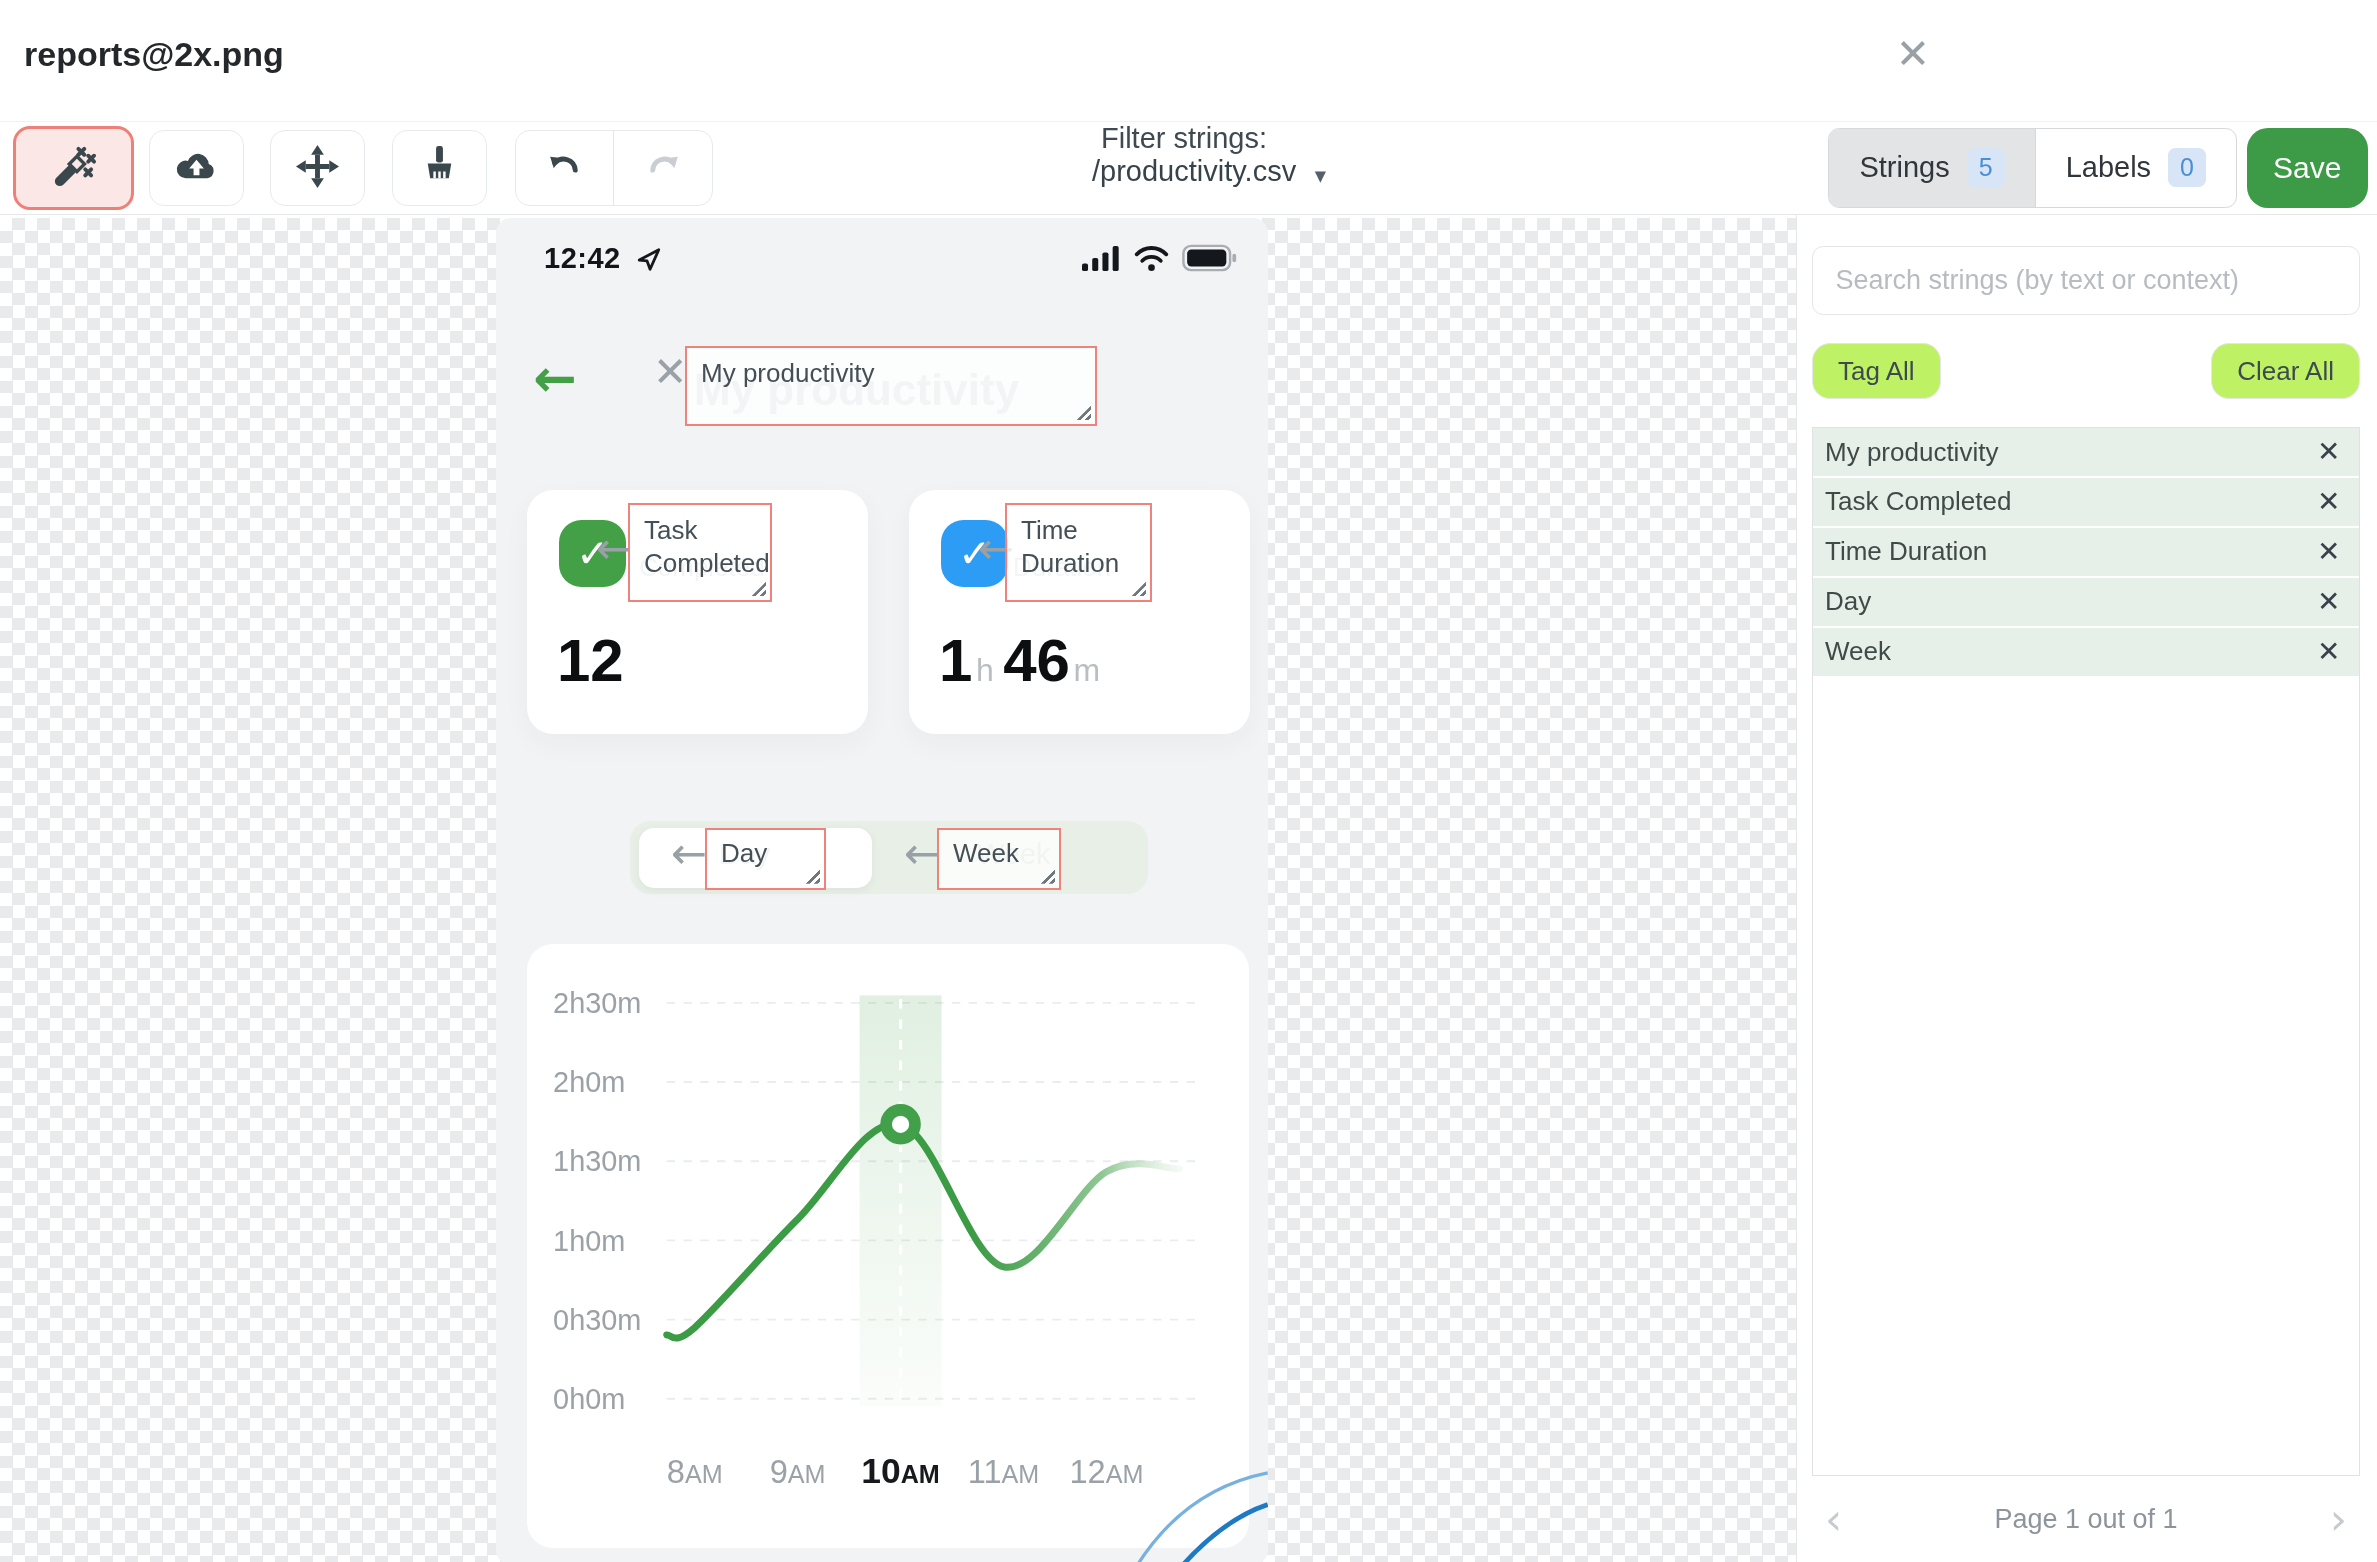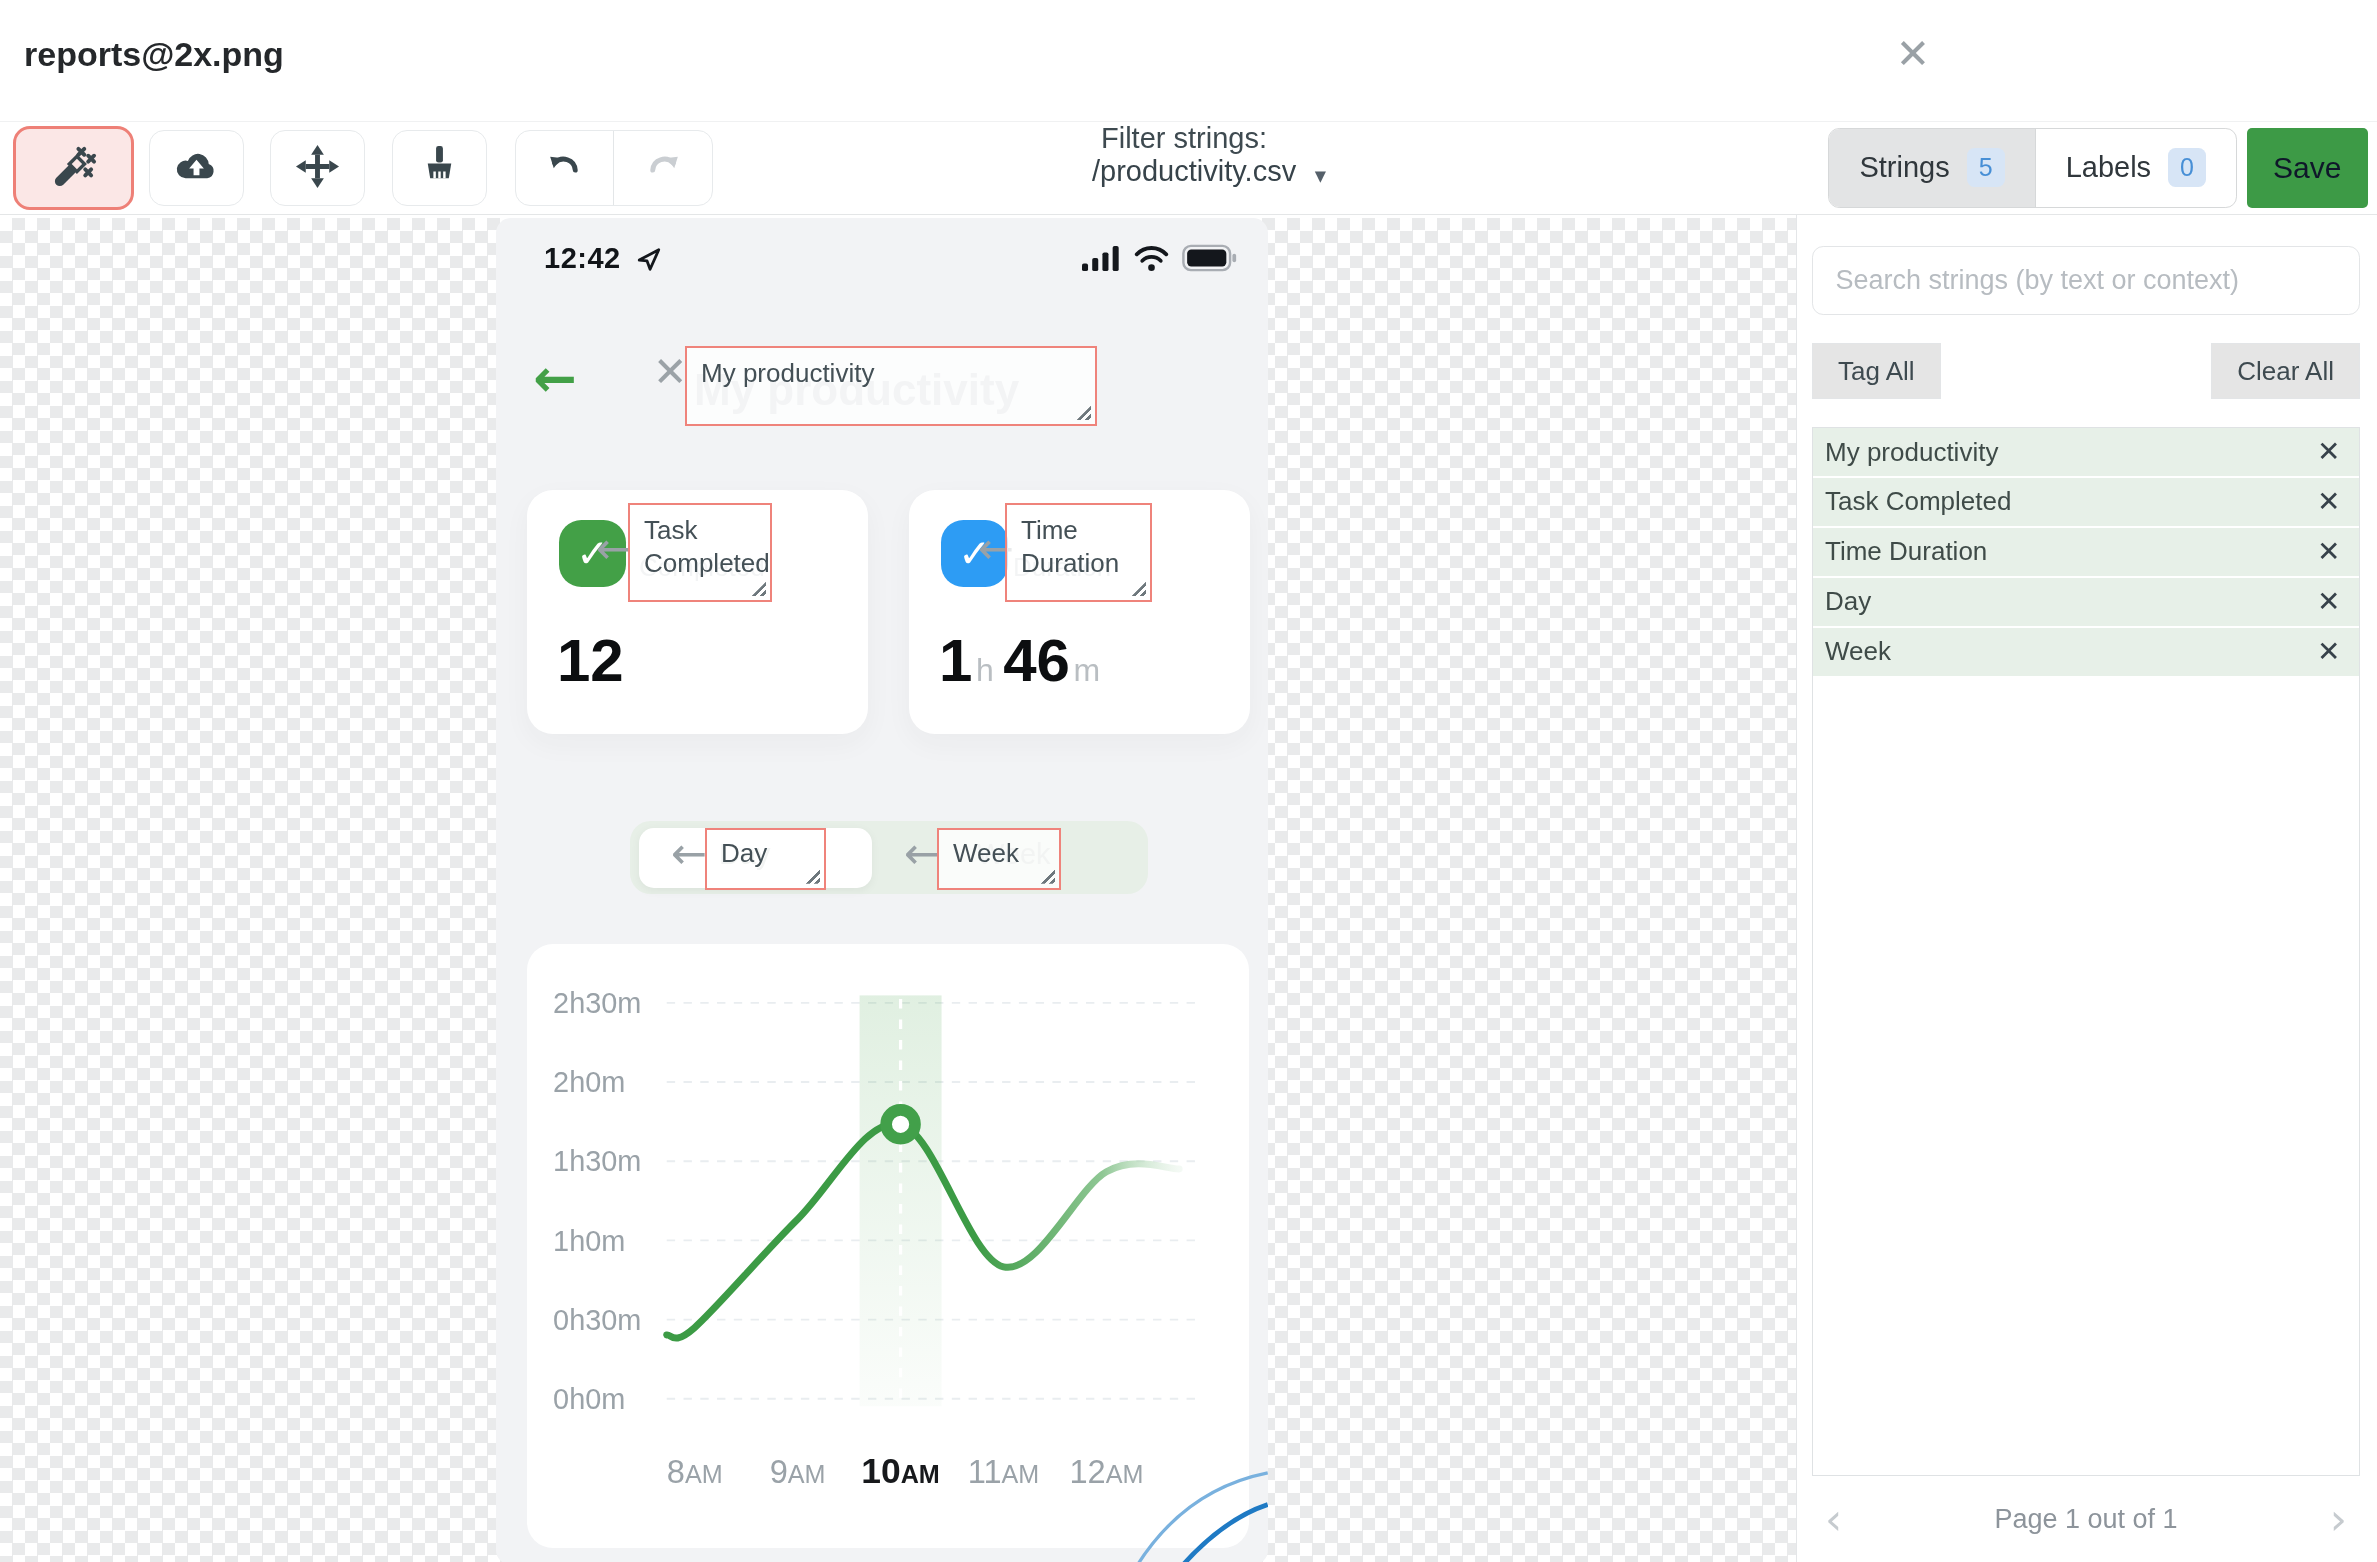--- a/index.html
+++ b/index.html
@@ -29,22 +29,22 @@
   .filter-group { left:1042px; top:0; height:93px; display:flex; align-items:center; font-size:29px;flex-direction:column; }
   .filter-label { color:#3e4a50; }
   .filter-select { margin-left:50px; display:flex; align-items:flex-end; cursor:pointer; color:#37434a; }
   .filter-caret { margin-left:18.6px; font-size:22.4px; color:#55606a; }
   .tab-group { right:140px; top:5.6px; height:80px; display:flex; border:1.9px solid #d6d8d9;
     border-radius:11.2px; overflow:hidden; background:#fff; }
   .tab { display:flex; align-items:center; padding:0 30px; font-size:29px; color:#30373c; cursor:pointer; }
   .tab-active { background:#e3e4e5; border-right:1.9px solid #d6d8d9; }
   .count-badge { margin-left:17px; background:#d7e5f6; color:#478fd6; font-size:25px;
     border-radius:7.5px; padding:4.7px 12px; }
-  .save-btn { right:9.3px; top:5.6px; width:121px; height:80px; background:#3d9a46; color:#0f172a;
-    border-radius:5px; font-size:30px; display:flex; align-items:center; justify-content:center; cursor:pointer; }
+  .save-btn { right:9.3px; top:5.6px; width:121px; height:80px; background:#3d9a46; color:#ffffff;
+    border-radius:21px; font-size:30px; display:flex; align-items:center; justify-content:center; cursor:pointer; }
 
   
   .canvas { left:0; top:218px; width:1796px; height:1347px; background-color:#fff;
     background-image:conic-gradient(#e9eaeb 25%, transparent 0 50%, #e9eaeb 0 75%, transparent 0);
     background-size:25px 25px; }
   .phone { left:496px; top:0; width:772px; height:1347px; background:#f2f3f5; border-radius:15px; overflow:hidden; }
 
   .status-time { left:48px; top:24px; font-size:29px; font-weight:700; color:#121519; letter-spacing:0.5px; }
   .loc-icon { left:140px; top:28px; }
   .status-icons { right:30px; top:26px; display:flex; gap:13px; align-items:flex-end; }
@@ -79,21 +79,21 @@
   .chart-card { left:31px; top:726px; width:722px; height:604px; background:#fff; border-radius:26px; }
   .arcs { left:630px; top:1240px; width:142px; height:107px; }
 
   
   .sidebar { left:1796px; top:215px; width:581px; height:1347px; background:#fff;
     border-left:0.9px solid #e4e6e8; padding:31px 17px 0 15px; display:flex; flex-direction:column; }
   .search-input { width:100%; height:69px; border:1.9px solid #e3e5e7; border-radius:11.2px;
     font-size:27px; padding:0 22.4px; color:#3e4a50; outline:none; font-family:"Liberation Sans",sans-serif; }
   .search-input::placeholder { color:#b7bcc1; }
   .btn-row { margin-top:28px; display:flex; justify-content:space-between; }
-  .side-btn { height:56px; padding:0 25px; background:#e5e5e5; border:1.9px solid #e3e5e7; border-radius:0;
+  .side-btn { height:56px; padding:0 25px; background:#bef264; border:1.9px solid #e3e5e7; border-radius:18px;
     font-size:26px; color:#3e4a50; display:flex; align-items:center; cursor:pointer; }
   .list-panel { margin-top:28px; flex:1; border:0.9px solid #dfe2e4; margin-bottom:86px; overflow:hidden; }
   .string-item { height:48px; background:#e7f0e8; margin-bottom:1.9px; display:flex; align-items:center;
     justify-content:space-between; padding:0 18.6px 0 12px; font-size:26px; color:#3f4b48; cursor:pointer; }
   .string-x { font-size:28px; font-weight:700; color:#37424a; cursor:pointer; line-height:1; }
   .pagination { position:absolute; left:15px; right:17px; bottom:0; height:86px;
     display:flex; align-items:center; justify-content:space-between; padding:0 13px; }
   .page-text { font-size:27px; color:#8d949b; }
   .chev { font-size:43px; color:#c6cbcf; cursor:pointer; line-height:1; }
 

